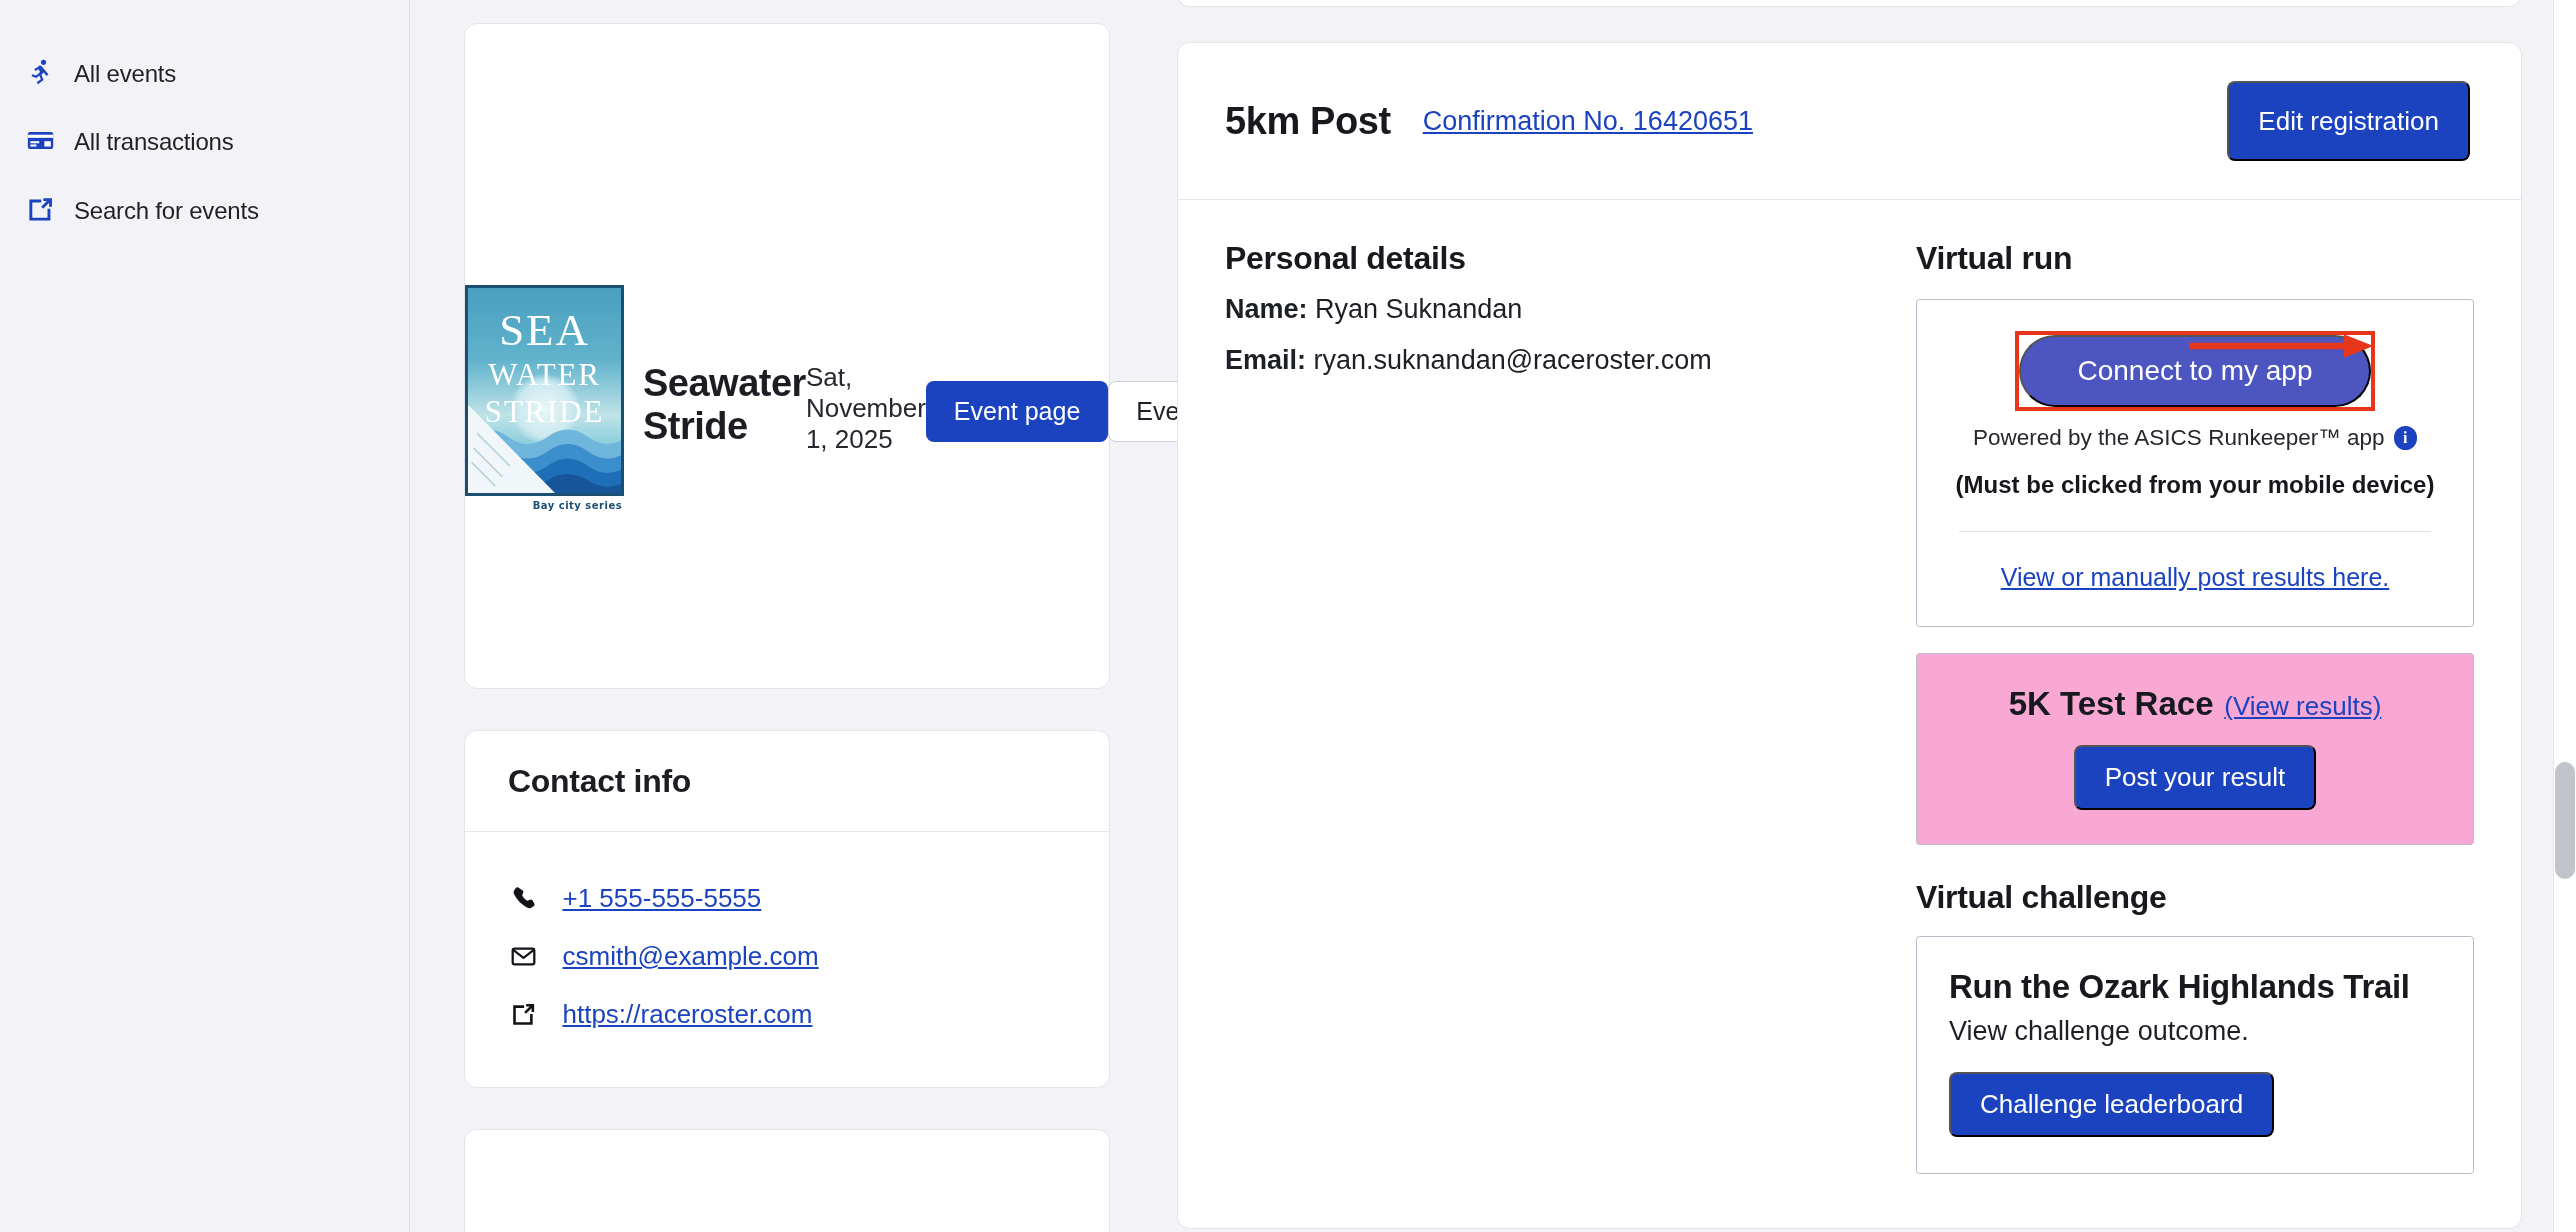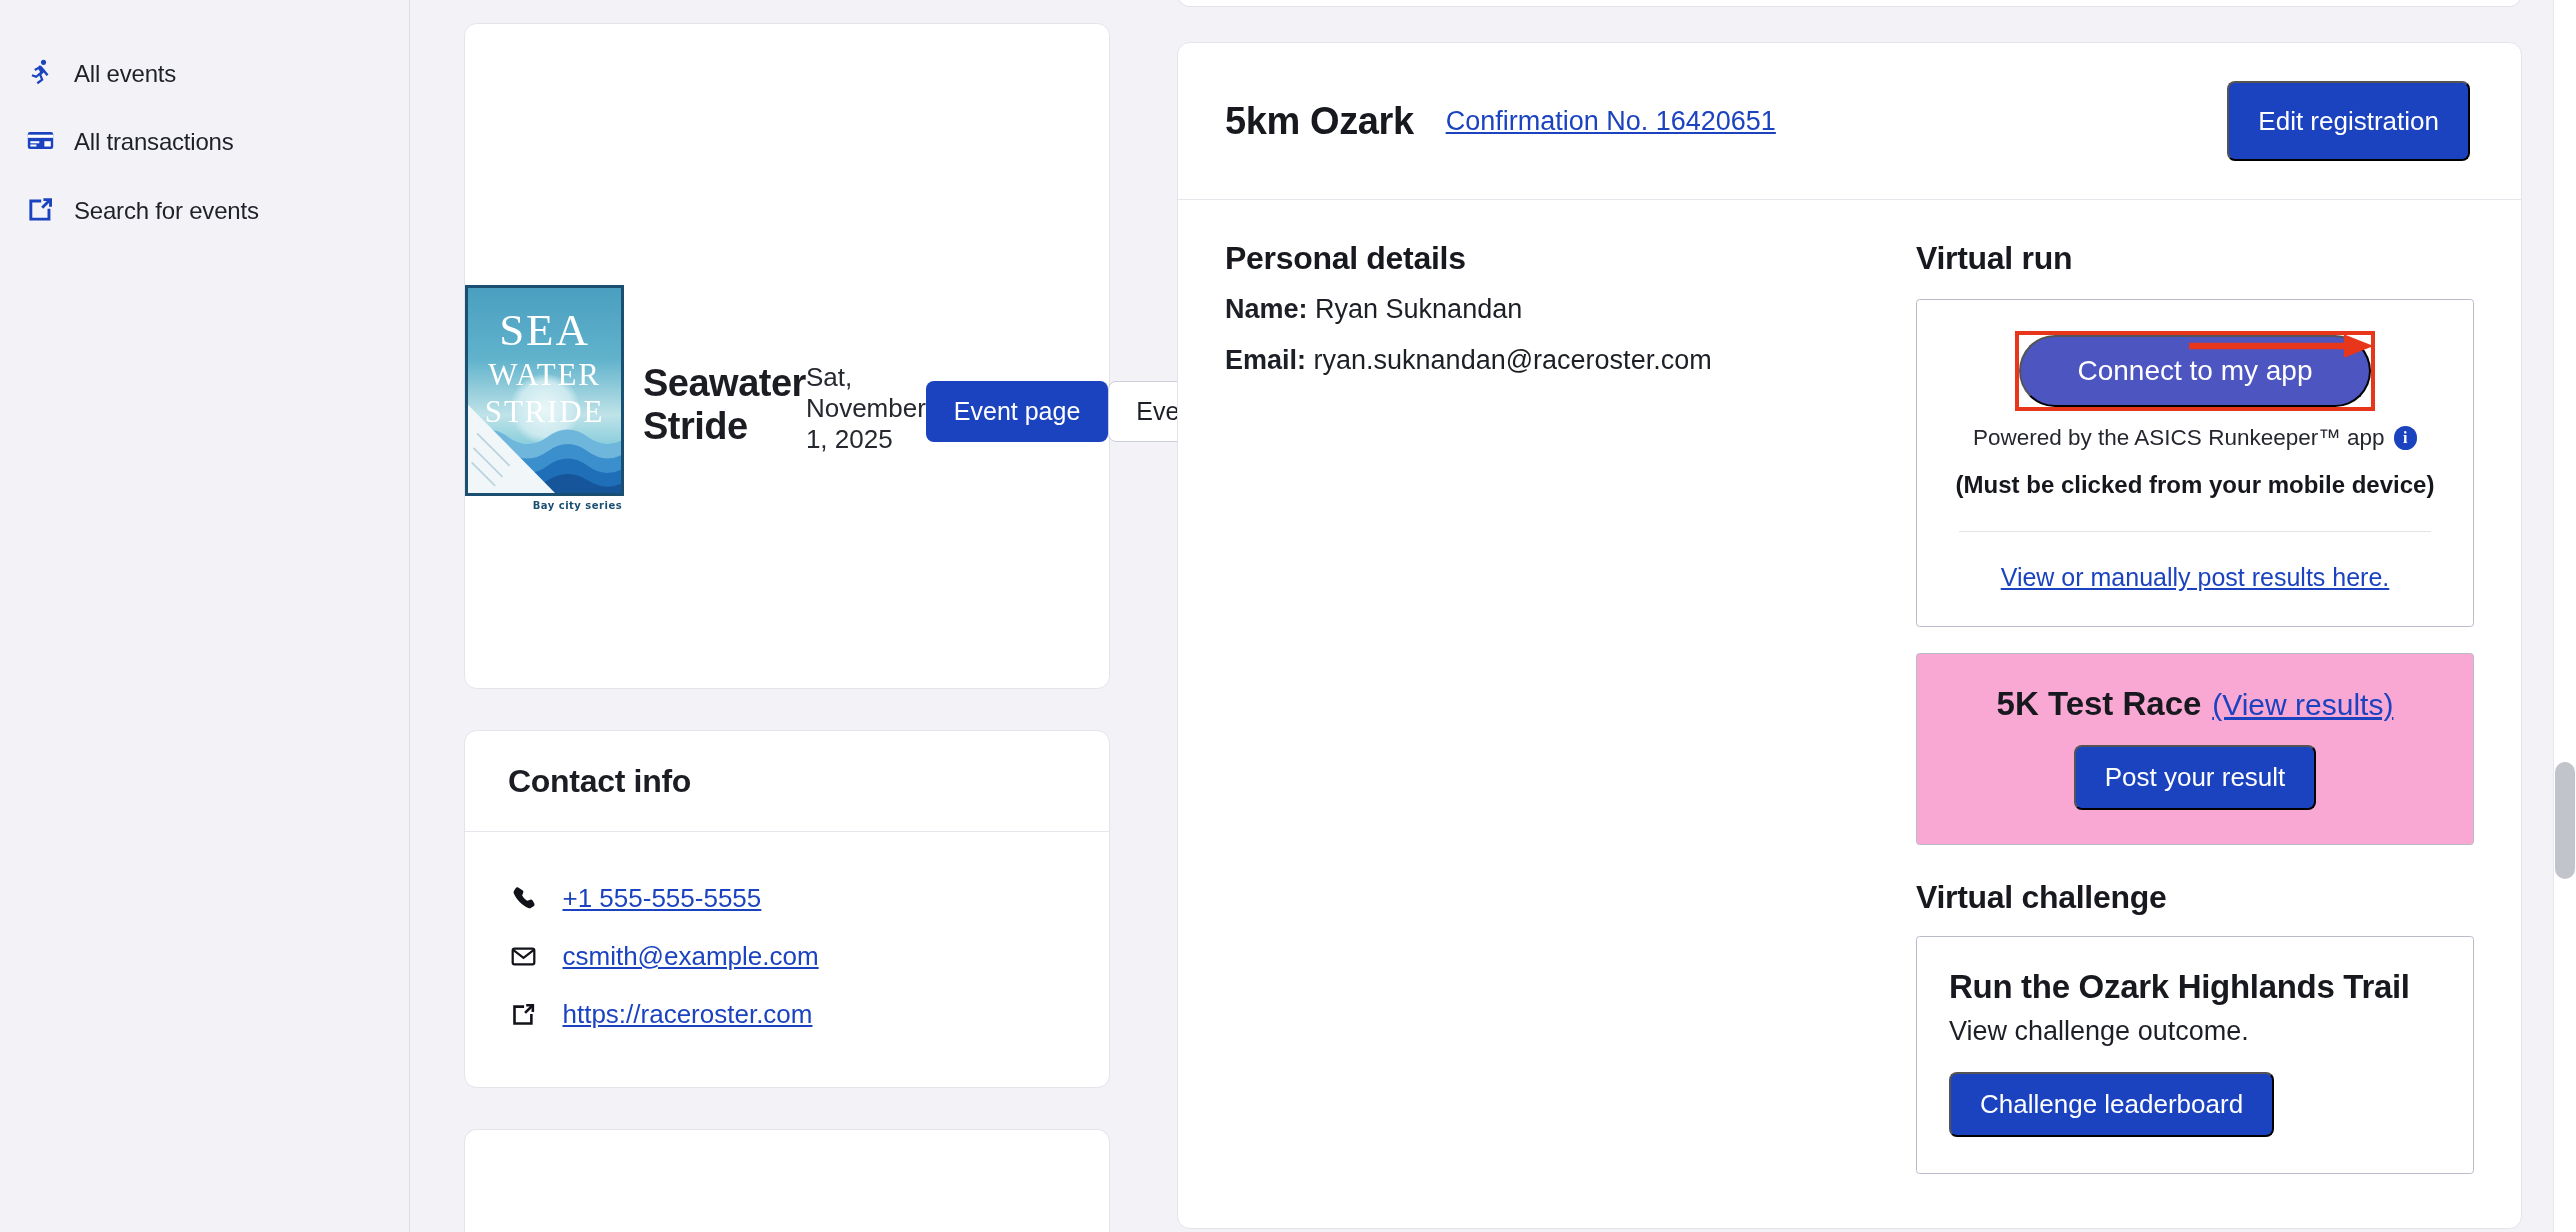--- a/index.html
+++ b/index.html
@@ -383,21 +383,21 @@
     background: #f9a8d4;
   }
   .test-title-row {
     display: flex;
     align-items: baseline;
     justify-content: center;
     gap: 10.8px;
   }
   .test-title { font-size: 33px; font-weight: bold; color: #17191f; }
   .test-results-link {
-    font-size: 30px;
+    font-size: 26px;
     color: #1b43c0;
     text-decoration: underline;
     cursor: pointer;
   }
   .btn-post {
     margin-top: 21.6px;
     background: #1b43c0;
     color: #fff;
     font-size: 26px;
     border-radius: 8px;
@@ -584,21 +584,21 @@
       <section class="card partial-card-bottom"></section>
     </div>
 
     <div class="col-right">
 
       <div class="partial-card-top"></div>
 
       <section class="card reg-card">
 
         <header class="reg-head">
-          <div class="reg-title">5km Ozark</div>
+          <div class="reg-title">5km Post</div>
           <a class="reg-conf">Confirmation No. 16420651</a>
           <button class="reg-edit-btn">Edit registration</button>
         </header>
 
         <div class="reg-body">
 
           <div class="reg-col-left">
             <div class="section-title">Personal details</div>
 
             <div class="detail-line">

